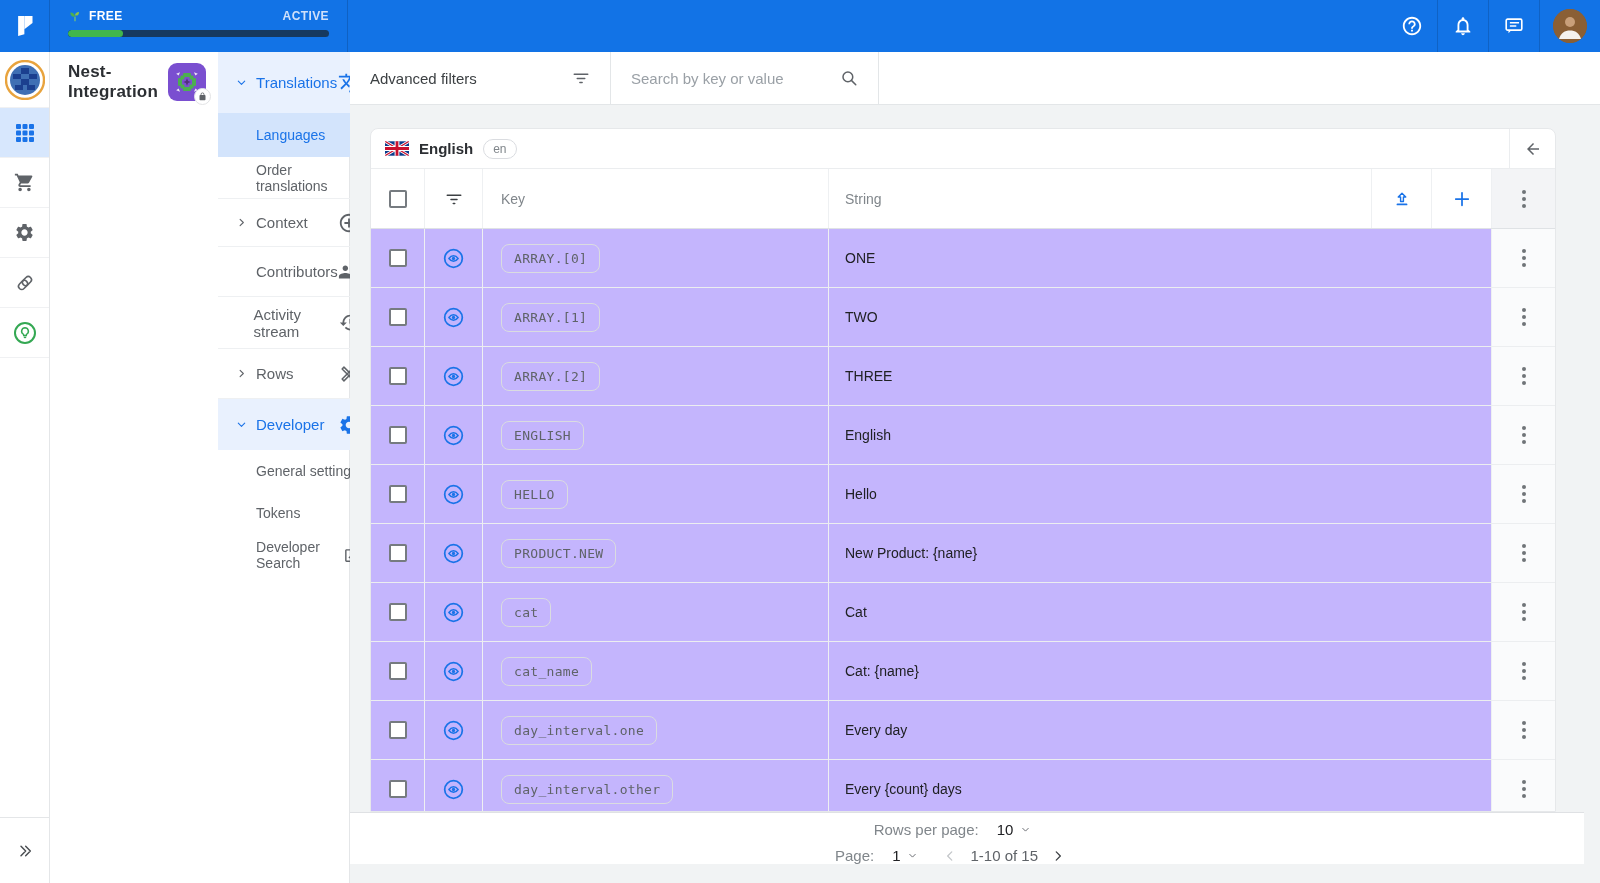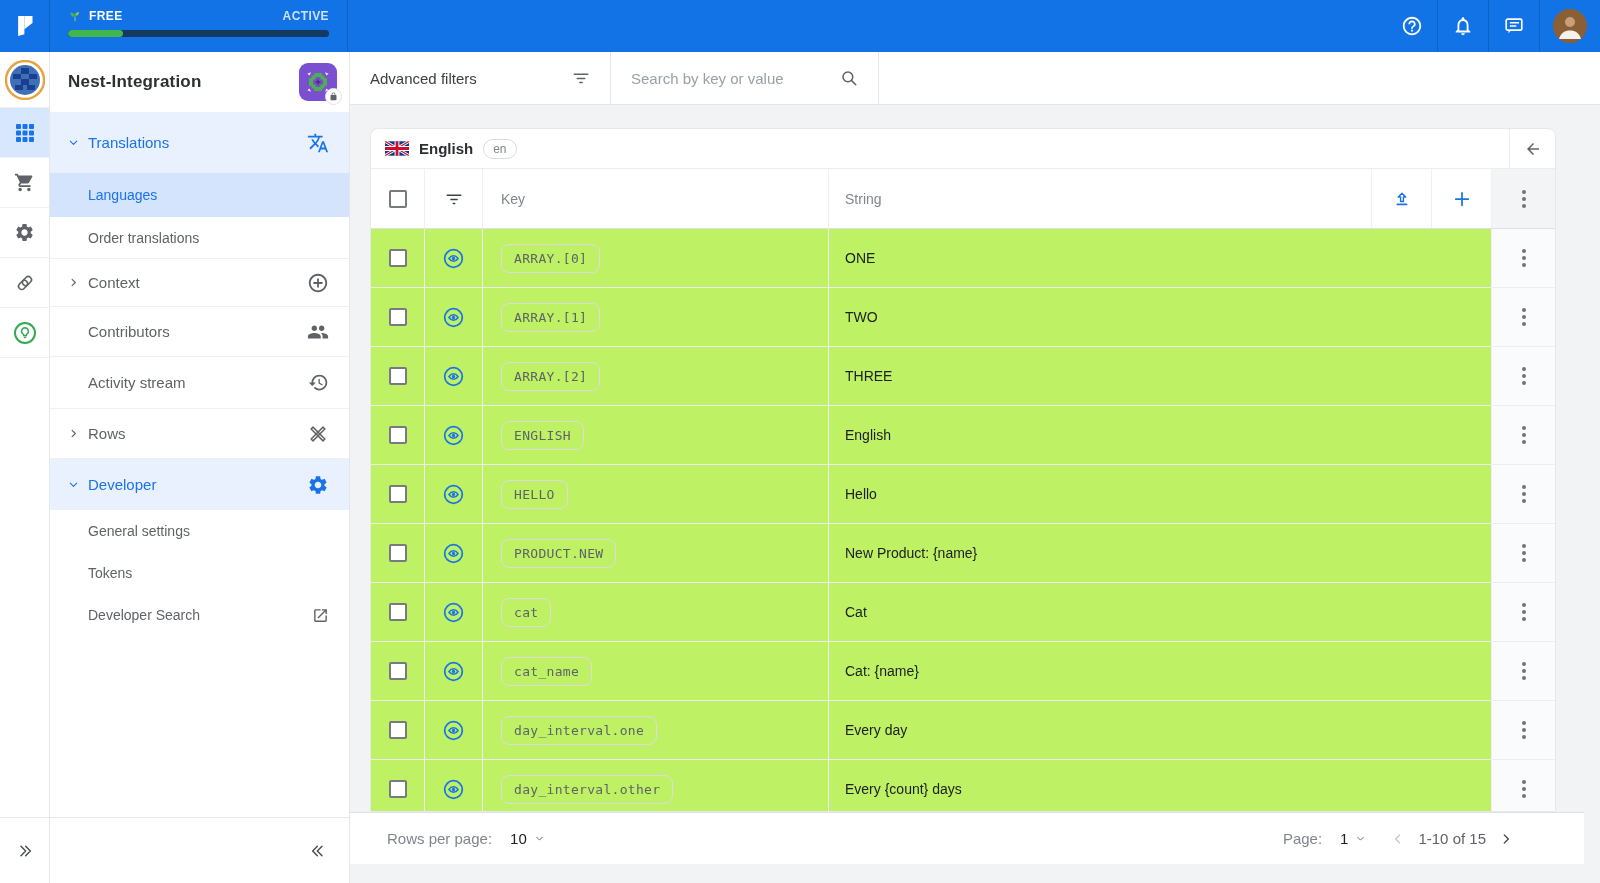--- a/index.html
+++ b/index.html
@@ -29,21 +29,21 @@
   .avatar{width:34px; height:34px; border-radius:50%; overflow:hidden; background:#8a5f35;}
 
   
   .app-body{display:flex; height:831px;}
   .rail{width:50px; background:#fff; border-right:1px solid var(--border); display:flex; flex-direction:column;}
   .rail-logo{height:56px; display:flex; align-items:center; justify-content:center; border-bottom:1px solid #f0f1f3;}
   .rail-btn{height:50px; display:flex; align-items:center; justify-content:center; color:var(--gray); border-bottom:1px solid #f0f1f3; cursor:pointer;}
   .rail-btn.active{background:#d7e7fd; color:var(--accent);}
   .rail-bottom{margin-top:auto; border-top:1px solid var(--border); height:66px; display:flex; align-items:center; justify-content:center; color:#4a4e52; cursor:pointer;}
 
-  .sidebar{width:300px; background:#fff; border-right:1px solid var(--border); display:flex; flex-direction:column;}
+  .sidebar{width:300px; background:#fff; border-right:1px solid var(--border); display:flex; flex-direction:row;}
   .project-header{height:60px; display:flex; align-items:center; padding:0 12px 0 18px; gap:10px;}
   .project-title{flex:1; font-size:17px; font-weight:bold; color:#2c2f33; letter-spacing:.2px;}
   .app-icon{position:relative; width:38px; height:38px; flex:0 0 auto;}
   .app-icon .tile{width:38px; height:38px; border-radius:9px; background:#7a4fd0; display:flex; align-items:center; justify-content:center;}
   .lock-badge{position:absolute; right:-5px; bottom:-4px; width:17px; height:17px; background:#fff; border:1px solid #e2e3e5; border-radius:50%; display:flex; align-items:center; justify-content:center;}
 
   .nav{flex:1;}
   .nav-row{display:flex; align-items:center; padding:0 20px 0 18px; color:var(--gray); font-size:15px; cursor:pointer;}
   .nav-row .chev{width:20px; display:flex; align-items:center;}
   .nav-row .right-ic{margin-left:auto; color:var(--gray);}
@@ -74,34 +74,34 @@
 
   .thead{height:60px; display:flex; align-items:stretch; border-bottom:1px solid #dfe2e5; color:var(--lgray); font-size:14px;}
   .thead > div{display:flex; align-items:center;}
   .c-check{width:54px; justify-content:center; border-right:1px solid #eef0f2;}
   .c-eye{width:58px; justify-content:center; border-right:1px solid #eef0f2;}
   .c-key{width:346px; padding-left:18px; border-right:1px solid #eef0f2;}
   .c-string{flex:1; padding-left:16px;}
   .c-act{width:60px; justify-content:center; border-left:1px solid #eef0f2; color:var(--accent); cursor:pointer;}
   .c-kebab{width:64px; justify-content:center; border-left:1px solid #eef0f2; background:#f3f4f6; cursor:pointer;}
 
-  .trow{height:59px; display:flex; align-items:stretch; border-bottom:1px solid var(--rowline); font-size:14px; background:#bef264;}
+  .trow{height:59px; display:flex; align-items:stretch; border-bottom:1px solid var(--rowline); font-size:14px; background:#c4b5fd;}
   .trow > div{display:flex; align-items:center;}
   .trow .c-string{flex:1;}
   .trow .c-kebab{background:#fafbfc;}
   .key-chip{border:1px solid #dadce0; border-radius:8px; padding:6px 12px; font-family:"DejaVu Sans Mono", monospace; font-size:13px; color:var(--gray); letter-spacing:.3px; white-space:nowrap;}
   .str-val{color:var(--txt);}
 
   .checkbox{width:18px; height:18px; border:2px solid #767b80; border-radius:2px; background:#fff; cursor:pointer;}
   .kebab{display:flex; flex-direction:column; gap:3px; cursor:pointer;}
   .kebab i{width:4px; height:4px; border-radius:50%; background:#6f7478;}
 
   
   .footer{position:absolute; left:0; right:16px; top:760px; height:52px; background:#fff; border-top:1px solid #dfe1e4;
-          display:flex; align-items:center; padding:0 66px 0 37px; font-size:15px; color:var(--lgray);}
+          display:flex; align-items:center; padding:8px 66px 0 37px; font-size:15px; color:var(--lgray);flex-direction:column;}
   .f-group{display:flex; align-items:center;}
   .f-val{color:var(--txt); margin:0 7px 0 18px;}
   .f-spacer{flex:1;}
   .pag-chev{display:flex; align-items:center; justify-content:center; width:24px; cursor:pointer;}
   .range{color:var(--gray); margin:0 8px;}
   .caret{color:var(--gray); display:flex; align-items:center; cursor:pointer;}
 </style>
 </head>
 <body>
 

